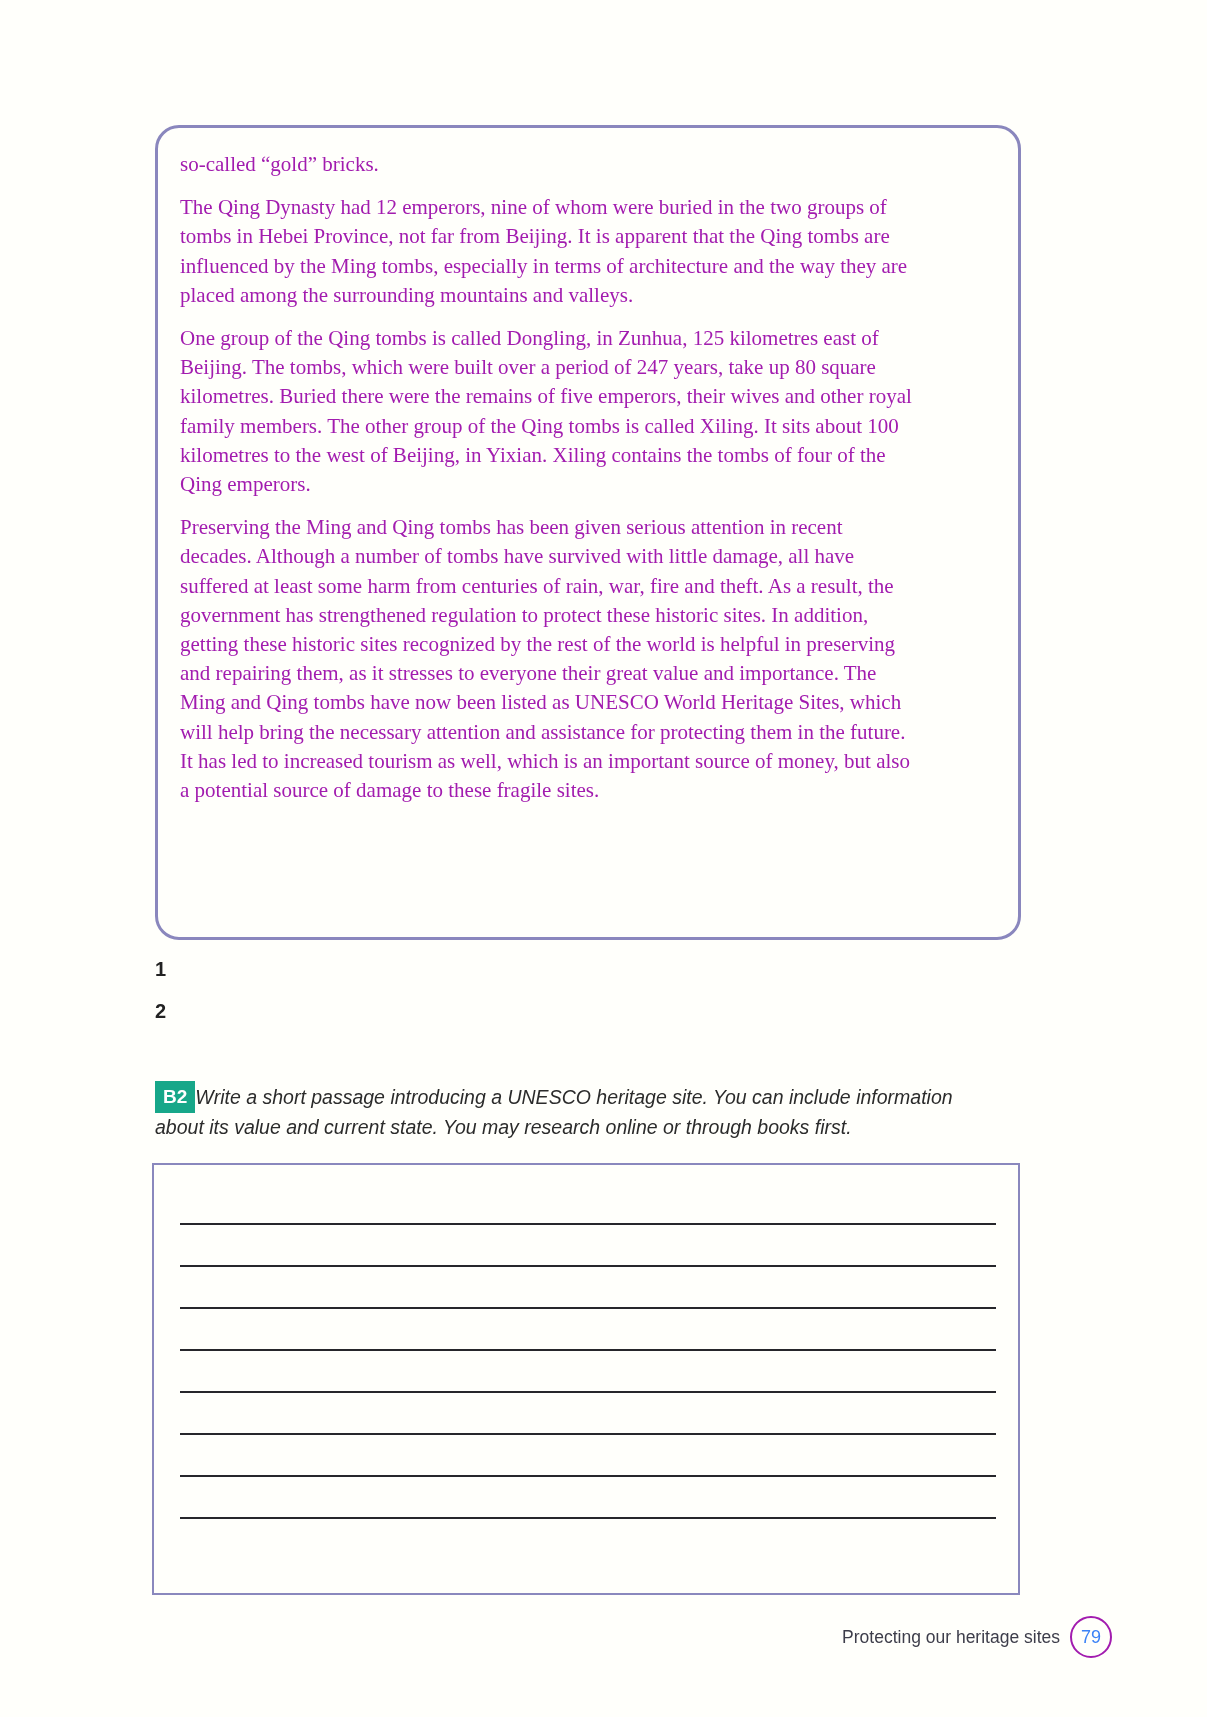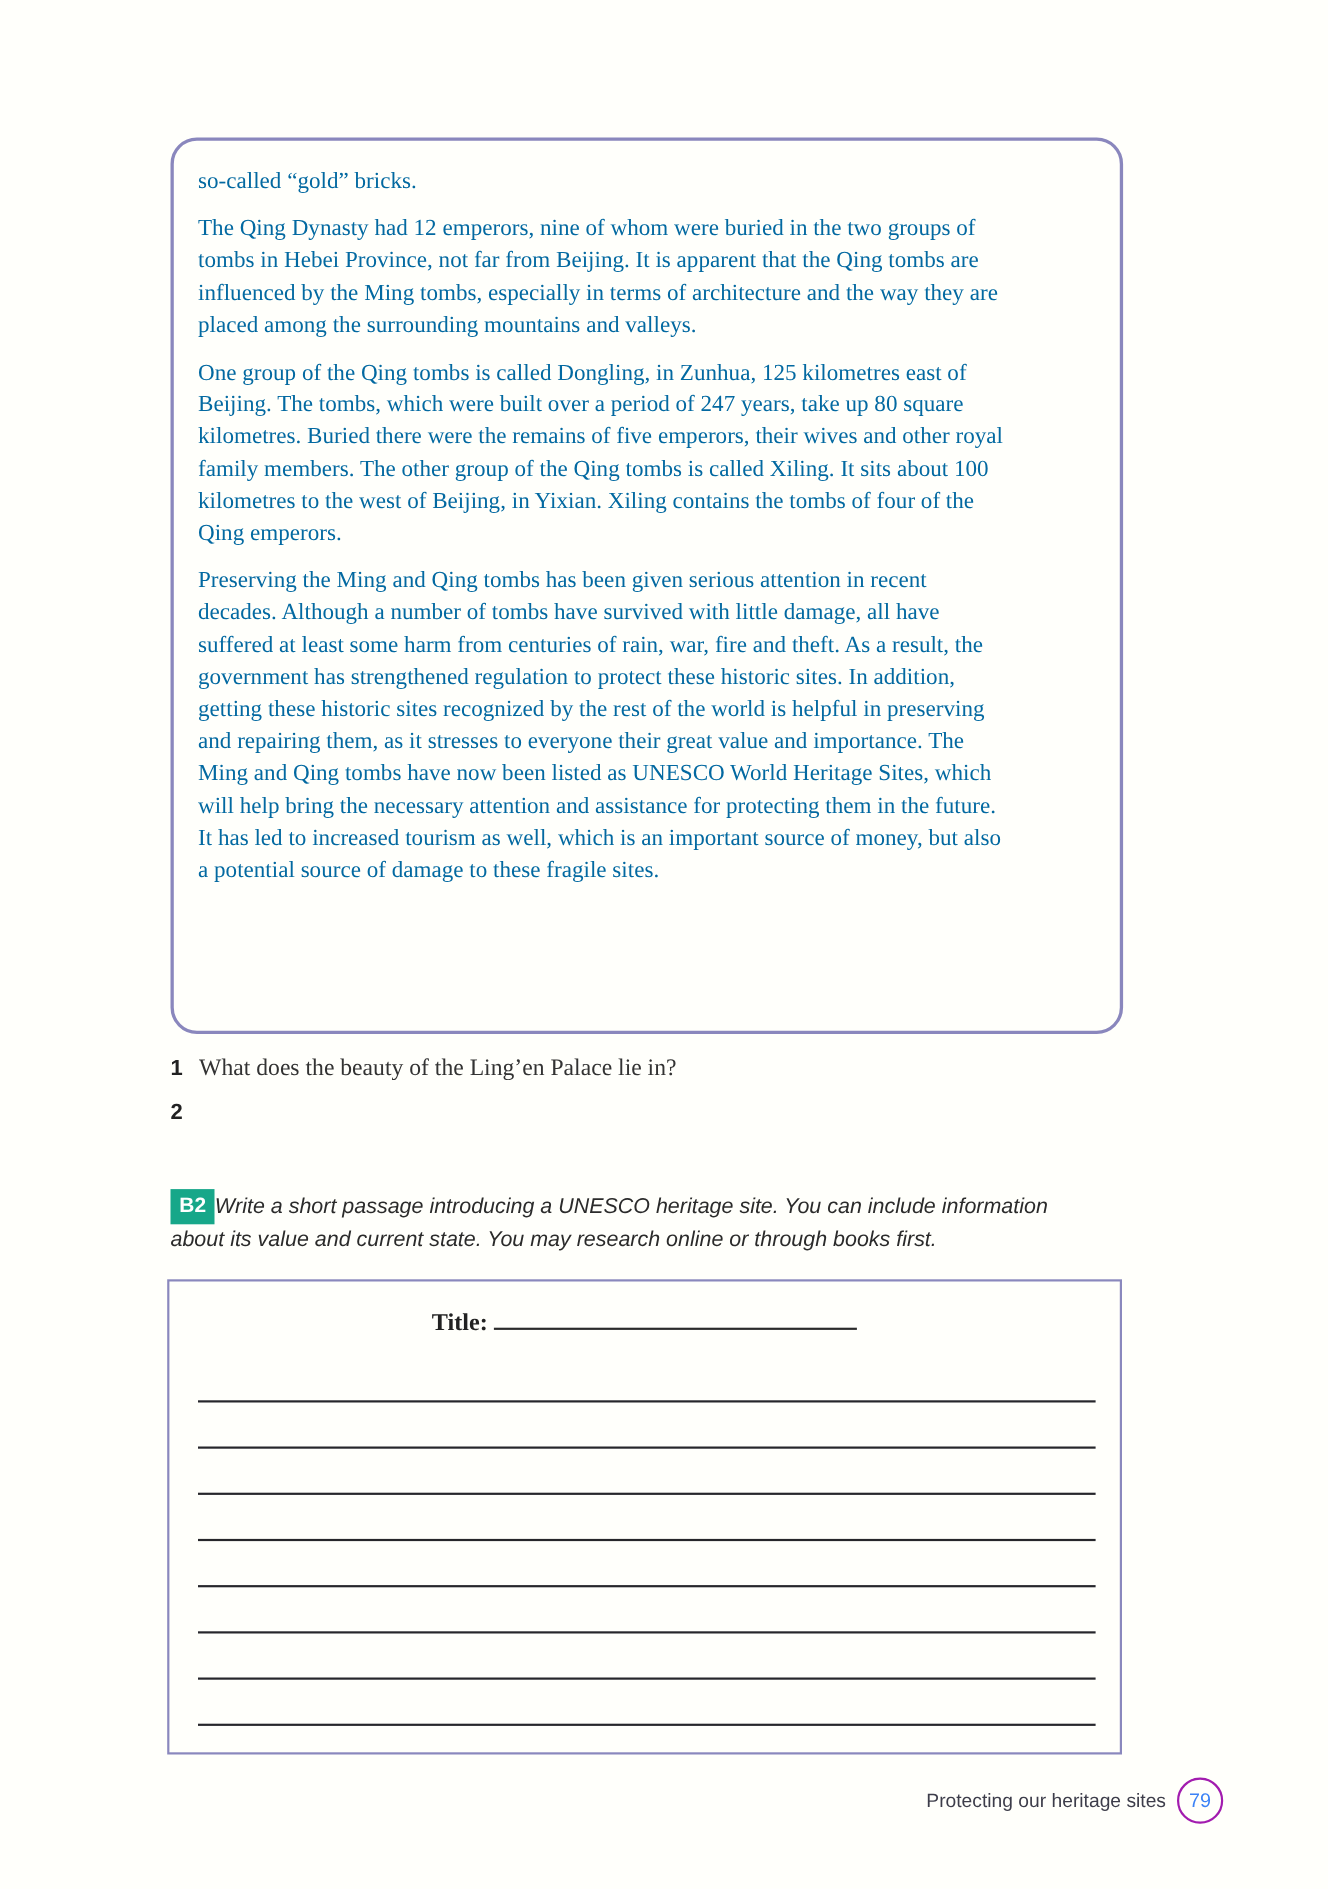--- a/index.html
+++ b/index.html
@@ -19,21 +19,21 @@
     left: 155px; top: 125px;
     width: 866px; height: 815px;
     border: 3px solid #8a87bd;
     border-radius: 24px;
     padding: 22px 104px 20px 22px;
     background: #fffffb;
   }
   .passage-box p {
     font-size: 21px;
     line-height: 29.2px;
-    color: #0369a1;
+    color: #a21caf;
     margin-bottom: 14px;
   }
   .passage-box p:last-child { margin-bottom: 0; }
 
   
   .questions {
     position: absolute;
     left: 155px; top: 958px;
     width: 820px;
   }
@@ -142,35 +142,31 @@
 <div class="passage-box">
   <p>so-called “gold” bricks.</p>
   <p>The Qing Dynasty had 12 emperors, nine of whom were buried in the two groups of tombs in Hebei Province, not far from Beijing. It is apparent that the Qing tombs are influenced by the Ming tombs, especially in terms of architecture and the way they are placed among the surrounding mountains and valleys.</p>
   <p>One group of the Qing tombs is called Dongling, in Zunhua, 125 kilometres east of Beijing. The tombs, which were built over a period of 247 years, take up 80 square kilometres. Buried there were the remains of five emperors, their wives and other royal family members. The other group of the Qing tombs is called Xiling. It sits about 100 kilometres to the west of Beijing, in Yixian. Xiling contains the tombs of four of the Qing emperors.</p>
   <p>Preserving the Ming and Qing tombs has been given serious attention in recent decades. Although a number of tombs have survived with little damage, all have suffered at least some harm from centuries of rain, war, fire and theft. As a result, the government has strengthened regulation to protect these historic sites. In addition, getting these historic sites recognized by the rest of the world is helpful in preserving and repairing them, as it stresses to everyone their great value and importance. The Ming and Qing tombs have now been listed as UNESCO World Heritage Sites, which will help bring the necessary attention and assistance for protecting them in the future. It has led to increased tourism as well, which is an important source of money, but also a potential source of damage to these fragile sites.</p>
 </div>
 
 <div class="questions">
   <div class="question-row">
     <span class="q-num">1</span>
-    <span class="q-text">What does the beauty of the Ling’en Palace lie in?</span>
   </div>
   <div class="question-row">
     <span class="q-num">2</span>
   </div>
 </div>
 
 <div class="exercise">
   <span class="badge">B2</span><span>Write a short passage introducing a UNESCO heritage site. You can include information about its value and current state. You may research online or through books first.</span>
 </div>
 
 <div class="writing-box">
-  <div class="title-row">
-    <span class="title-label">Title:</span><span class="title-line"></span>
-  </div>
   <div class="lines">
     <div class="rule-line"></div>
   <div class="rule-line"></div>
       <div class="rule-line"></div>
       <div class="rule-line"></div>
       <div class="rule-line"></div>
       <div class="rule-line"></div>
       <div class="rule-line"></div>
       <div class="rule-line"></div>
     </div>

